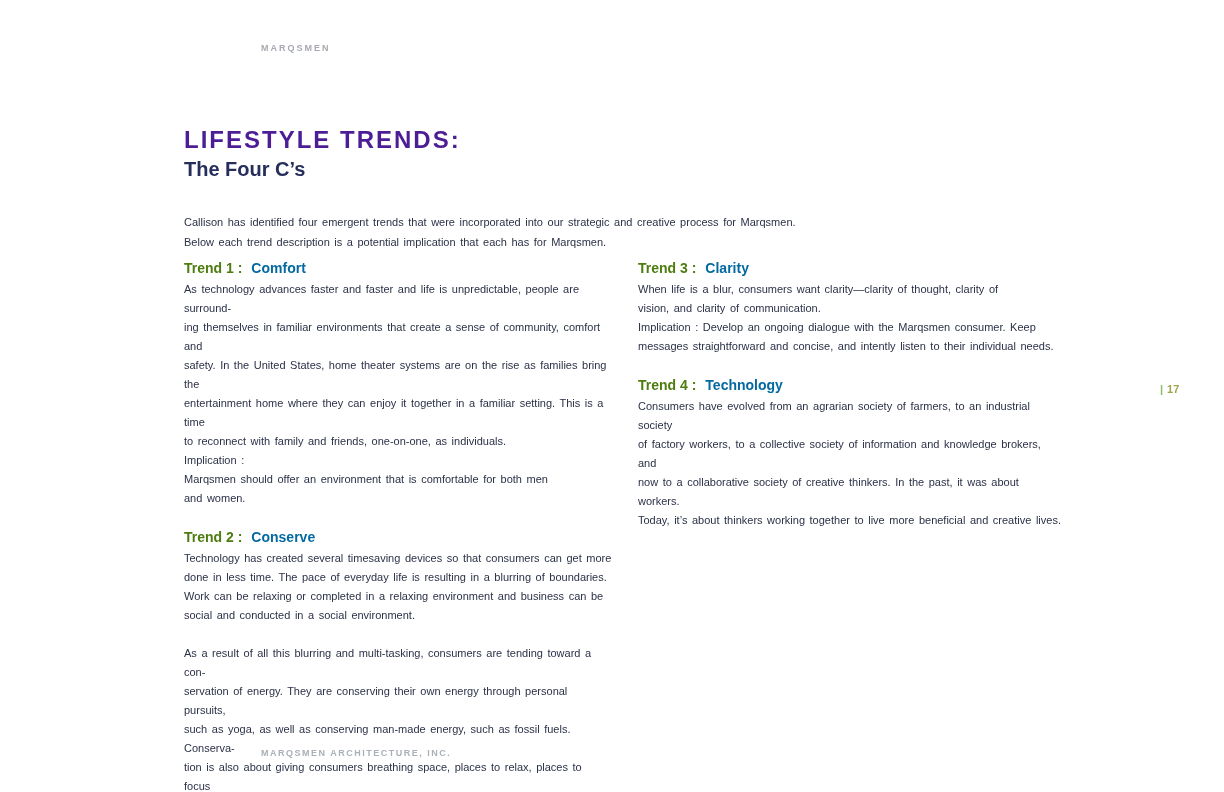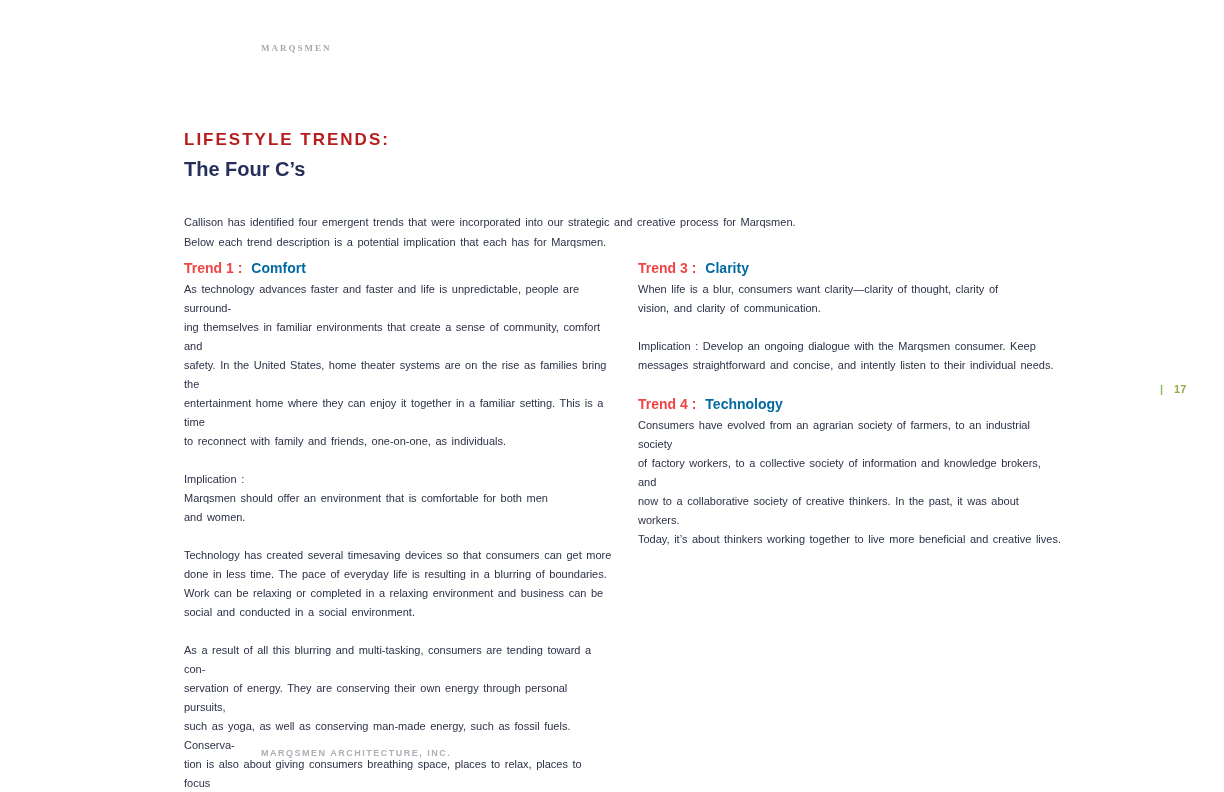--- a/index.html
+++ b/index.html
@@ -14,43 +14,42 @@
     color: #2b3147;
   }
   .brand {
     position: absolute;
     left: 261px;
     top: 43px;
     font-size: 9px;
     font-weight: bold;
     letter-spacing: 2px;
     color: #a6aab0;
-    font-family: Liberation Serif, serif;
   }
   .footer {
     position: absolute;
     left: 261px;
     top: 748px;
     font-size: 9px;
     font-weight: bold;
     letter-spacing: 1.5px;
     color: #aab0b6;
   }
   .title-block {
     position: absolute;
     left: 184px;
     top: 128px;
     width: 640px;
   }
   .main-heading {
-    font-size: 17px;
+    font-size: 24px;
     line-height: 24px;
     font-weight: bold;
     letter-spacing: 2px;
-    color: #b91c1c;
+    color: #4c1d95;
   }
   .sub-heading {
     margin-top: 6px;
     font-size: 20px;
     line-height: 22px;
     font-weight: bold;
     color: #262f5b;
   }
   .intro {
     margin-top: 32px;
@@ -65,47 +64,46 @@
     top: 258px;
   }
   .col-left  { left: 184px; width: 428px; }
   .col-right { left: 638px; width: 424px; }
   .trend-section + .trend-section { margin-top: 19px; }
   .trend-heading {
     font-size: 14px;
     line-height: 20px;
     font-weight: bold;
   }
-  .trend-label { color: #ef4444; }
+  .trend-label { color: #4d7c0f; }
   .trend-name  { color: #0369a1; margin-left: 9px; }
   .trend-body {
     margin-top: 2px;
     font-size: 11px;
     line-height: 19px;
     color: #2b3147;
     white-space: pre-line;
     word-spacing: 1.5px;
   }
   .trend-implication {
-    margin-top: 19px;
     font-size: 11px;
     line-height: 19px;
     color: #2b3147;
     white-space: pre-line;
     word-spacing: 1.5px;
   }
   .page-num {
     position: absolute;
     left: 1160px;
     top: 383px;
     font-size: 11px;
     font-weight: bold;
   }
   .page-num .bar { color: #8cbb63; }
-  .page-num .num { color: #9fa44e; margin-left: 11px; }
+  .page-num .num { color: #9fa44e; margin-left: 4px; }
 </style>
 </head>
 <body>
 
 <div class="page">
 
   <div class="brand">MARQSMEN</div>
 
   <div class="title-block">
     <div class="main-heading">LIFESTYLE TRENDS:</div>
@@ -124,20 +122,23 @@
 ing themselves in familiar environments that create a sense of community, comfort and
 safety. In the United States, home theater systems are on the rise as families bring the
 entertainment home where they can enjoy it together in a familiar setting. This is a time
 to reconnect with family and friends, one-on-one, as individuals.</div>
       <div class="trend-implication">Implication :
 Marqsmen should offer an environment that is comfortable for both men
 and women.</div>
     </div>
 
     <div class="trend-section">
+      <div class="trend-heading">
+        <span class="trend-label">Trend 2 :</span><span class="trend-name">Conserve</span>
+      </div>
       <div class="trend-body">Technology has created several timesaving devices so that consumers can get more
 done in less time. The pace of everyday life is resulting in a blurring of boundaries.
 Work can be relaxing or completed in a relaxing environment and business can be
 social and conducted in a social environment.
 
 As a result of all this blurring and multi-tasking, consumers are tending toward a con-
 servation of energy. They are conserving their own energy through personal pursuits,
 such as yoga, as well as conserving man-made energy, such as fossil fuels. Conserva-
 tion is also about giving consumers breathing space, places to relax, places to focus
 and places to slow down. Conservation is about sustaining our planet and ourselves.</div>

